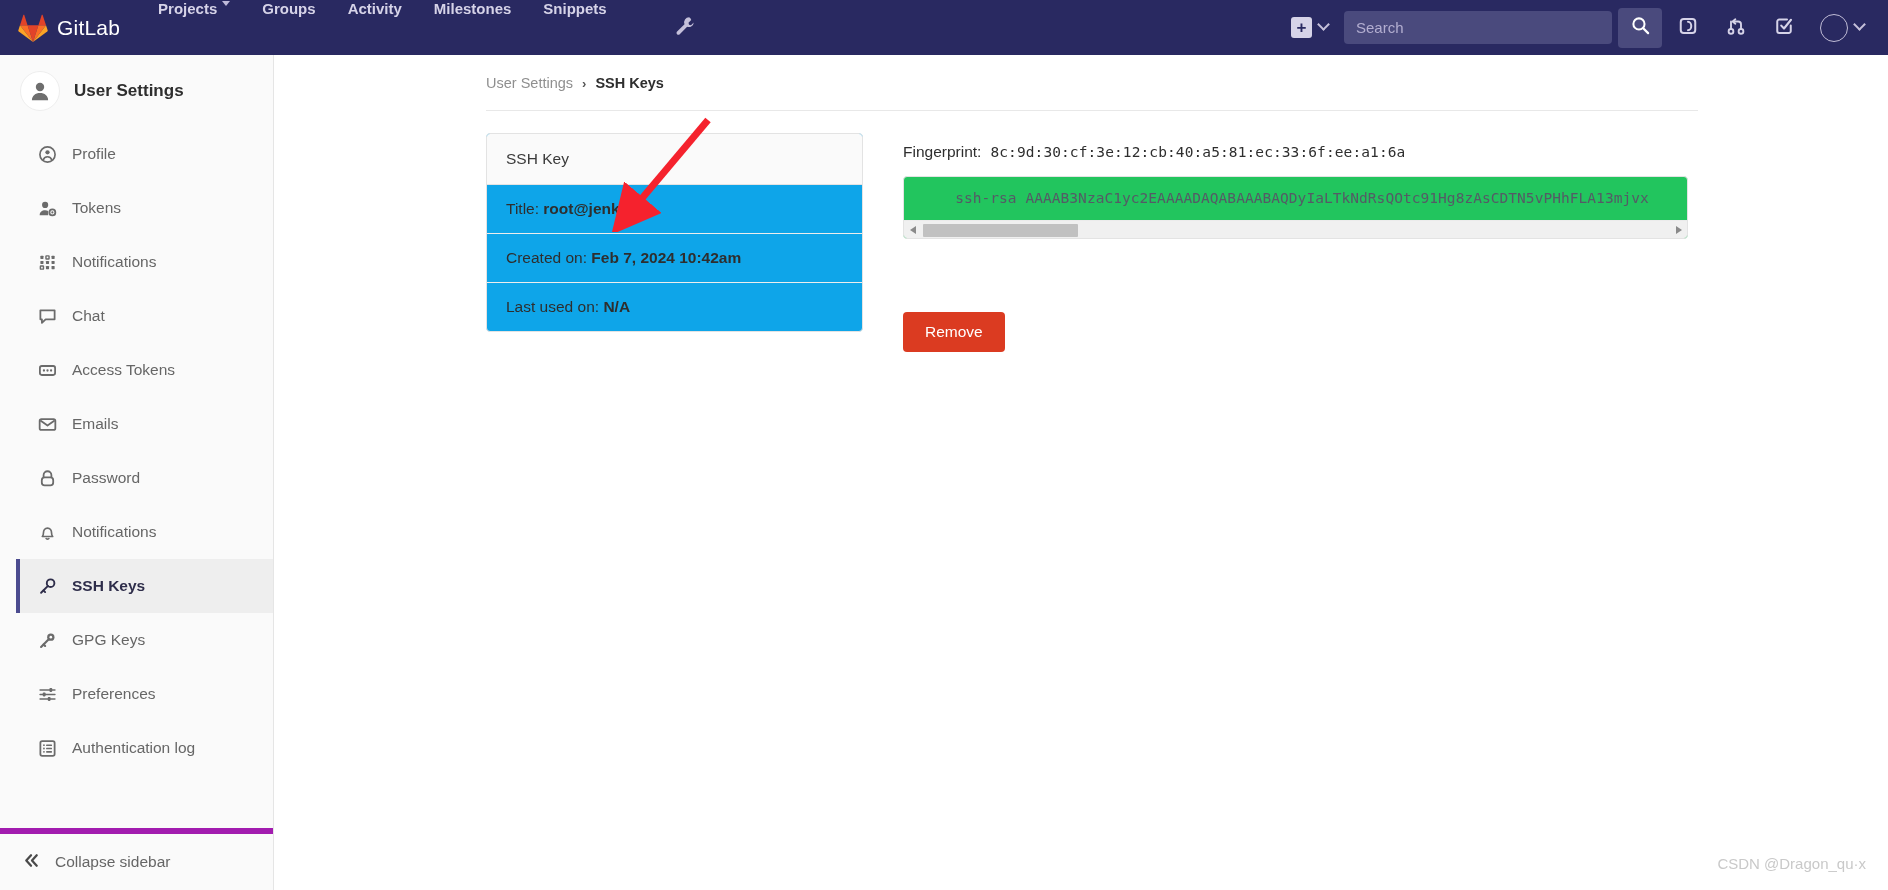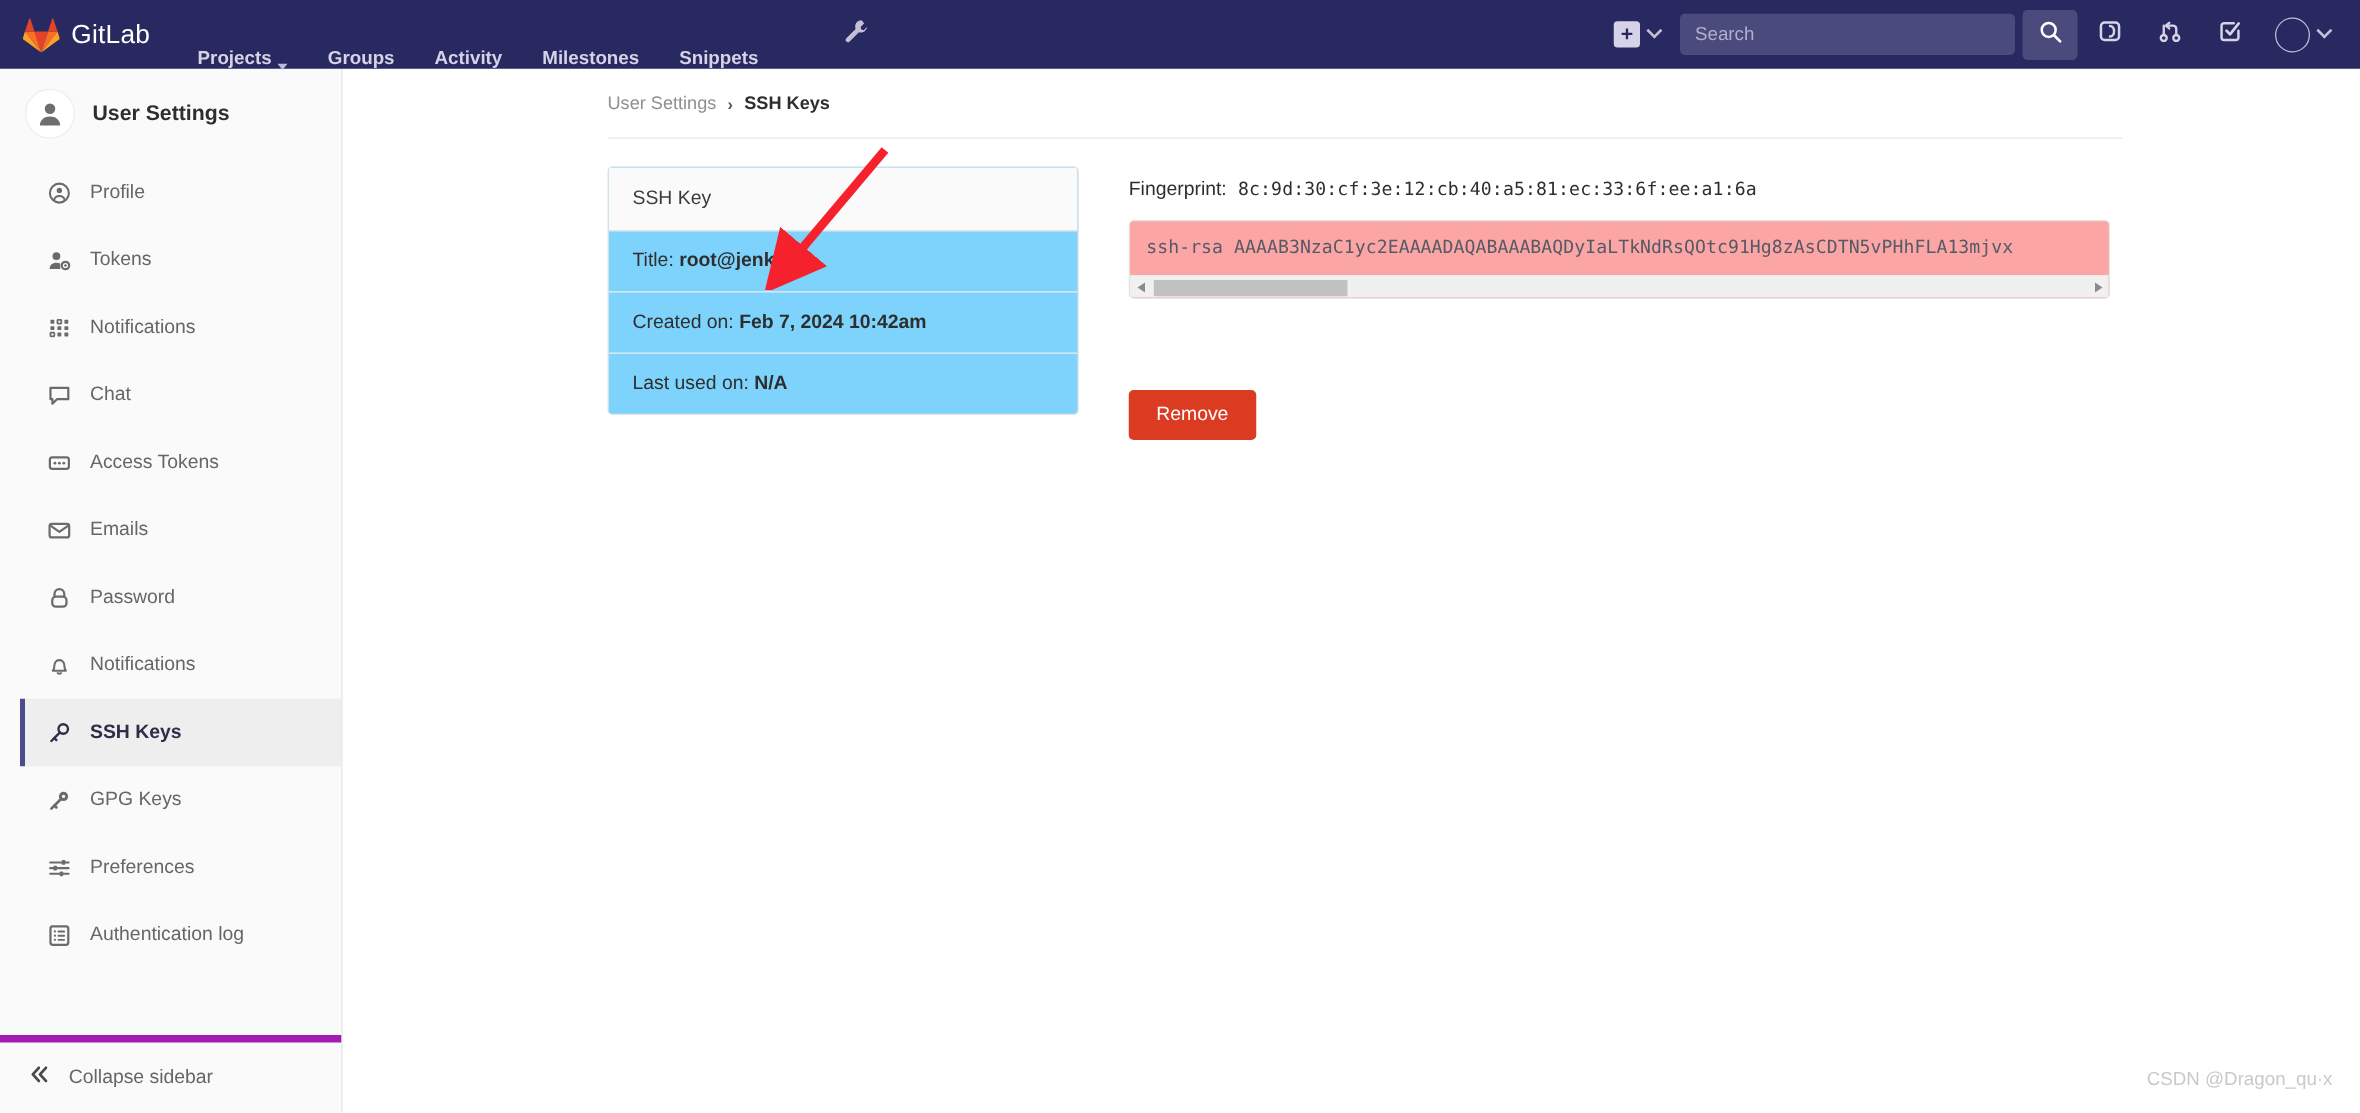--- a/index.html
+++ b/index.html
@@ -27,21 +27,21 @@
   }
   .gl-logo { width: 30px; height: 28px; display: block; }
   .brand-text {
     color: #ffffff; font-size: 21px; font-weight: 400;
     letter-spacing: .2px;
   }
   .nav-links { display: flex; align-items: center; height: 55px; }
   .nav-link {
     color: #d6d3e8; font-size: 15px; font-weight: 600;
     padding: 0 16px; height: 55px;
-    display: flex; align-items: flex-end; gap: 5px;
+    display: flex; align-items: flex-start; gap: 5px;
     cursor: pointer; white-space: nowrap;
   }
   .caret-dn {
     width: 0; height: 0; position: relative; top: 1px;
     border-left: 4px solid transparent;
     border-right: 4px solid transparent;
     border-top: 5px solid #bfbada;
   }
   .nav-wrench { margin-left: 52px; display: flex; align-items: center; cursor: pointer; }
 
@@ -157,21 +157,21 @@
 
   .panes {
     display: flex; align-items: flex-start;
     padding: 22px 0 0 212px; gap: 40px;
   }
 
   
   .key-card {
     width: 377px;
     border: 1px solid #e3e3e3; border-radius: 4px;
-    background: #7dd3fc; overflow: hidden;
+    background: #0ea5e9; overflow: hidden;
   }
   .key-card-head {
     background: #fafafa; border-bottom: 1px solid #e3e3e3;
     padding: 16px 19px; font-size: 15.5px; color: #3a3a3a;
   }
   .key-row {
     padding: 15px 19px; font-size: 15.5px; color: #2e2e2e;
     border-bottom: 1px solid #ededed;
   }
   .key-row:last-child { border-bottom: none; }
@@ -182,22 +182,22 @@
   .fp-line {
     font-size: 15.5px; color: #2e2e2e; margin-bottom: 15px;
     display: flex; align-items: baseline; gap: 9px;
   }
   .fp-val {
     font-family: "DejaVu Sans Mono", "Liberation Mono", monospace;
     font-size: 14.5px; color: #2e2e2e; letter-spacing: .1px;
   }
   .key-box {
     border: 1px solid #e3e3e3; border-radius: 4px;
-    background: #fca5a5; height: 63px;
-    overflow: hidden; position: relative;
+    background: #22c55e; height: 63px;
+    overflow: hidden; position: relative; text-align: center;
   }
   .key-box-text {
     padding: 13px 0 0 13px;
     font-family: "DejaVu Sans Mono", "Liberation Mono", monospace;
     font-size: 14.5px; color: #555a66;
     white-space: nowrap; overflow: hidden;
     letter-spacing: .05px;
   }
   .hscroll {
     position: absolute; left: 0; right: 0; bottom: 0;

